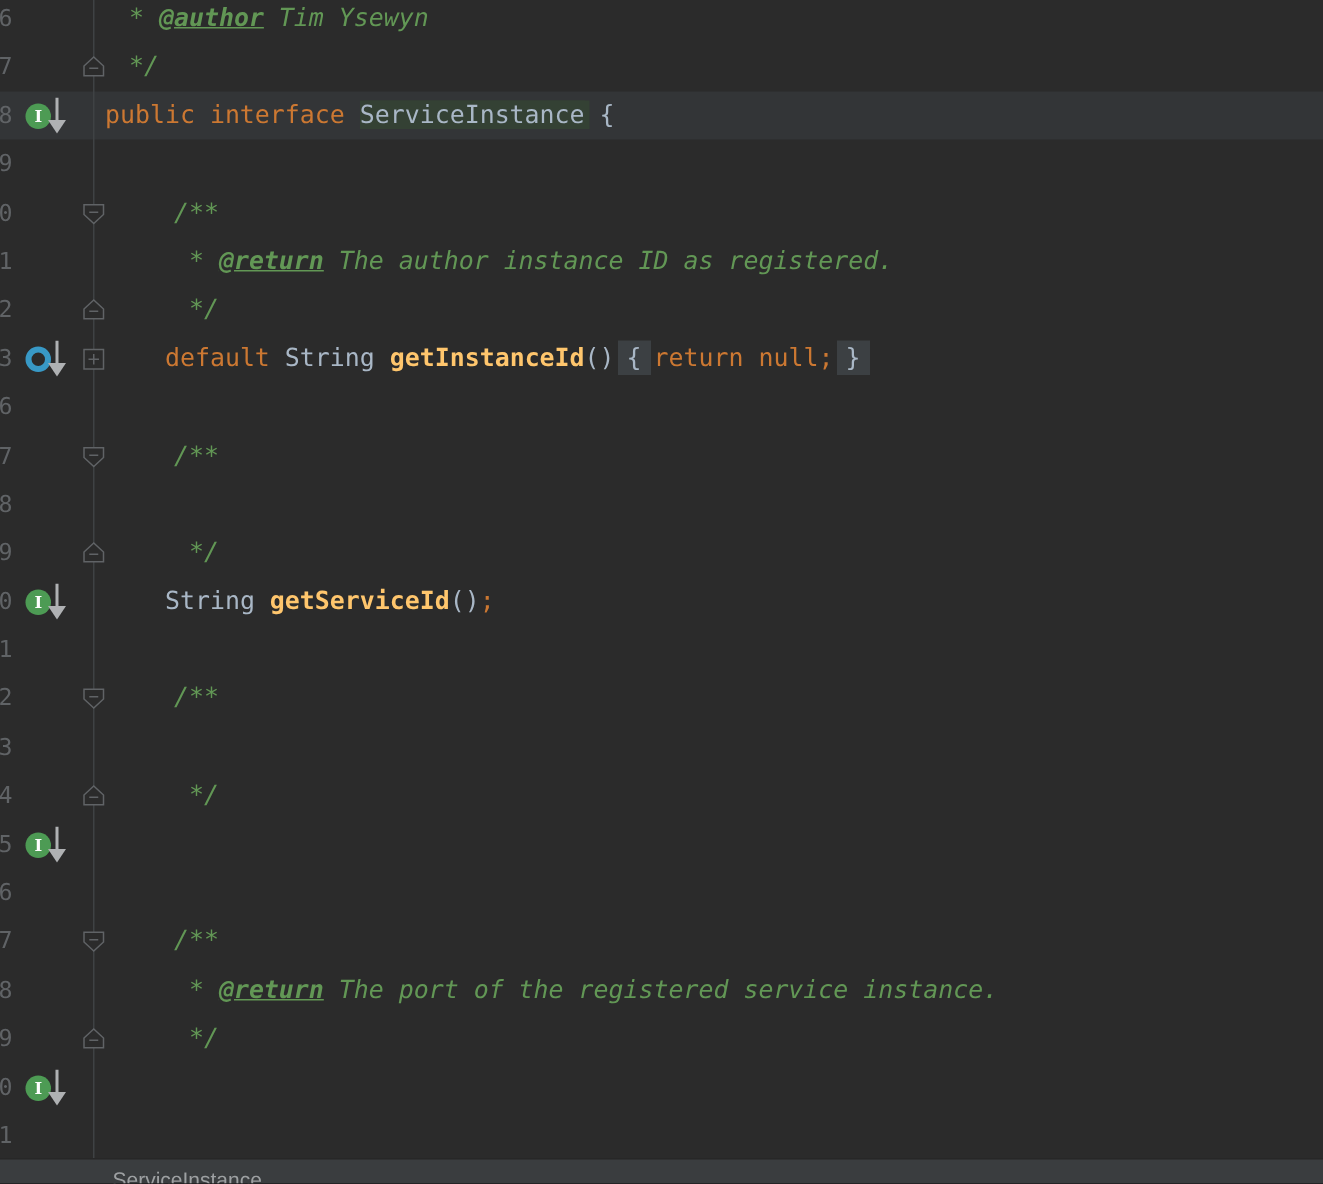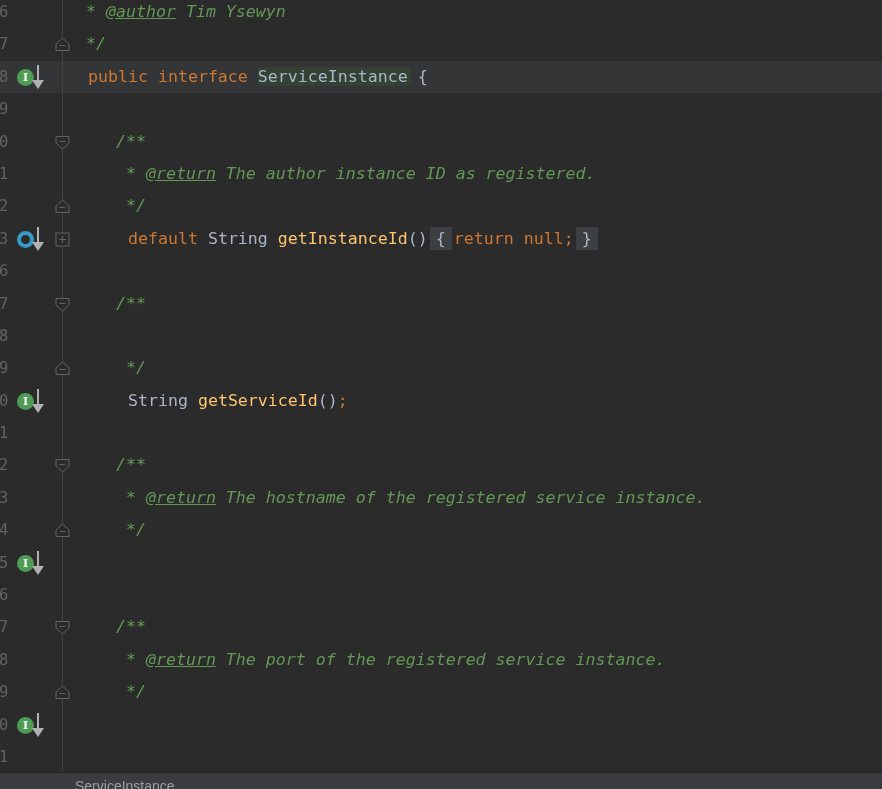--- a/index.html
+++ b/index.html
@@ -18,30 +18,30 @@
   .mark{position:absolute;left:17px;top:8px;width:17px;height:17px;border-radius:50%;box-sizing:border-box;}
   .mark.impl{
     background:var(--green-icon);color:#ffffff;
     font-family:"DejaVu Serif","Liberation Serif",serif;
     font-size:11px;font-weight:bold;text-align:center;line-height:17px;
   }
   .mark.over{border:4.5px solid var(--blue-icon);background:transparent;}
   .arrow{position:absolute;left:31px;top:4px;width:14px;height:25px;}
   .fold{position:absolute;left:54px;top:8px;width:17px;height:17px;z-index:2;}
   .code{
-    position:absolute;left:88px;top:0;height:32.4px;white-space:pre;
+    position:absolute;left:70px;top:0;height:32.4px;white-space:pre;
     font-size:16.6px;line-height:32.4px;color:var(--pl);
   }
   .code.docpad{left:76px;}
   .kw{color:var(--kw);}
   .pl{color:var(--pl);}
-  .mt{color:var(--mt);font-weight:normal;}
+  .mt{color:var(--mt);font-weight:bold;}
   .sc{color:var(--sc);}
   .dc{color:var(--dc);font-style:italic;}
-  .dt{color:var(--dc);font-style:italic;font-weight:normal;text-decoration:underline;}
+  .dt{color:var(--dc);font-style:italic;font-weight:bold;text-decoration:underline;}
   .hlid{color:var(--pl);background:var(--hl-bg);box-shadow:3px 0 0 var(--hl-bg);}
   .fb{color:var(--pl);background:var(--fb-bg);padding:2px 6px;margin:0 2px;}
   .vline{position:absolute;left:62px;top:0;width:1px;height:772px;background:var(--vline);}
   .crumbs{
     position:absolute;left:0;top:772px;width:882px;height:17px;
     background:var(--bc-bg);border-top:1px solid #272727;box-sizing:border-box;
     font-family:"Liberation Sans","DejaVu Sans",sans-serif;
   }
   .crumbs .crumb{position:absolute;left:75px;top:5px;font-size:14px;color:var(--bc-text);}
 </style>
@@ -148,21 +148,20 @@
       <div class="row">
         <span class="ln">2</span>
         <span class="fold"><svg width="17" height="17" viewBox="0 0 17 17">
             <polygon points="2,2.5 15,2.5 15,9 8.5,15 2,9" fill="var(--bg)" stroke="var(--fold-stroke)" stroke-width="1"></polygon>
             <line x1="5.5" y1="7.5" x2="11.5" y2="7.5" stroke="var(--fold-stroke)" stroke-width="1"></line>
           </svg></span>
         <span class="code docpad"><span class="dc">    /**</span></span>
       </div>
       <div class="row">
         <span class="ln">3</span>
-        <span class="code docpad"><span class="dc">     * </span><span class="dt">@return</span><span class="dc"> The hostname of the registered service instance.</span></span>
       </div>
       <div class="row">
         <span class="ln">4</span>
         <span class="fold"><svg width="17" height="17" viewBox="0 0 17 17">
             <polygon points="2,14.5 15,14.5 15,8 8.5,2 2,8" fill="var(--bg)" stroke="var(--fold-stroke)" stroke-width="1"></polygon>
             <line x1="5.5" y1="9.5" x2="11.5" y2="9.5" stroke="var(--fold-stroke)" stroke-width="1"></line>
           </svg></span>
         <span class="code docpad"><span class="dc">     */</span></span>
       </div>
       <div class="row">

